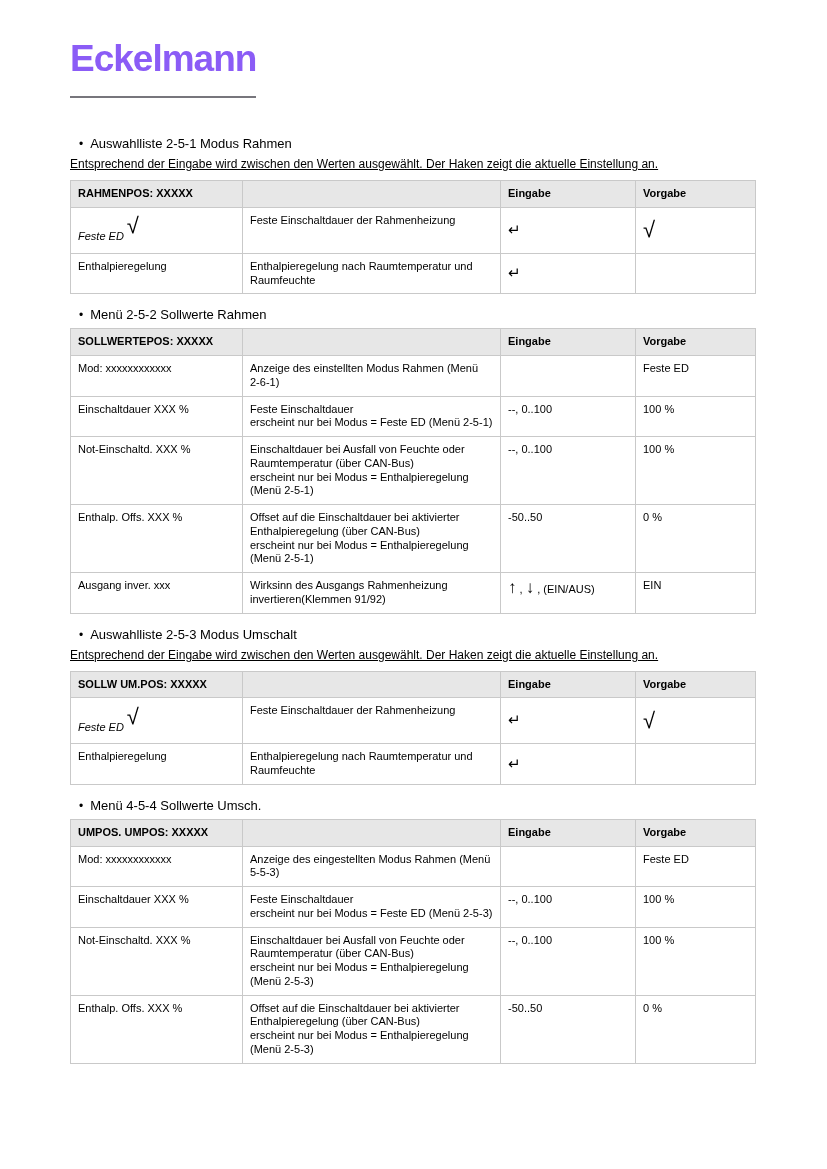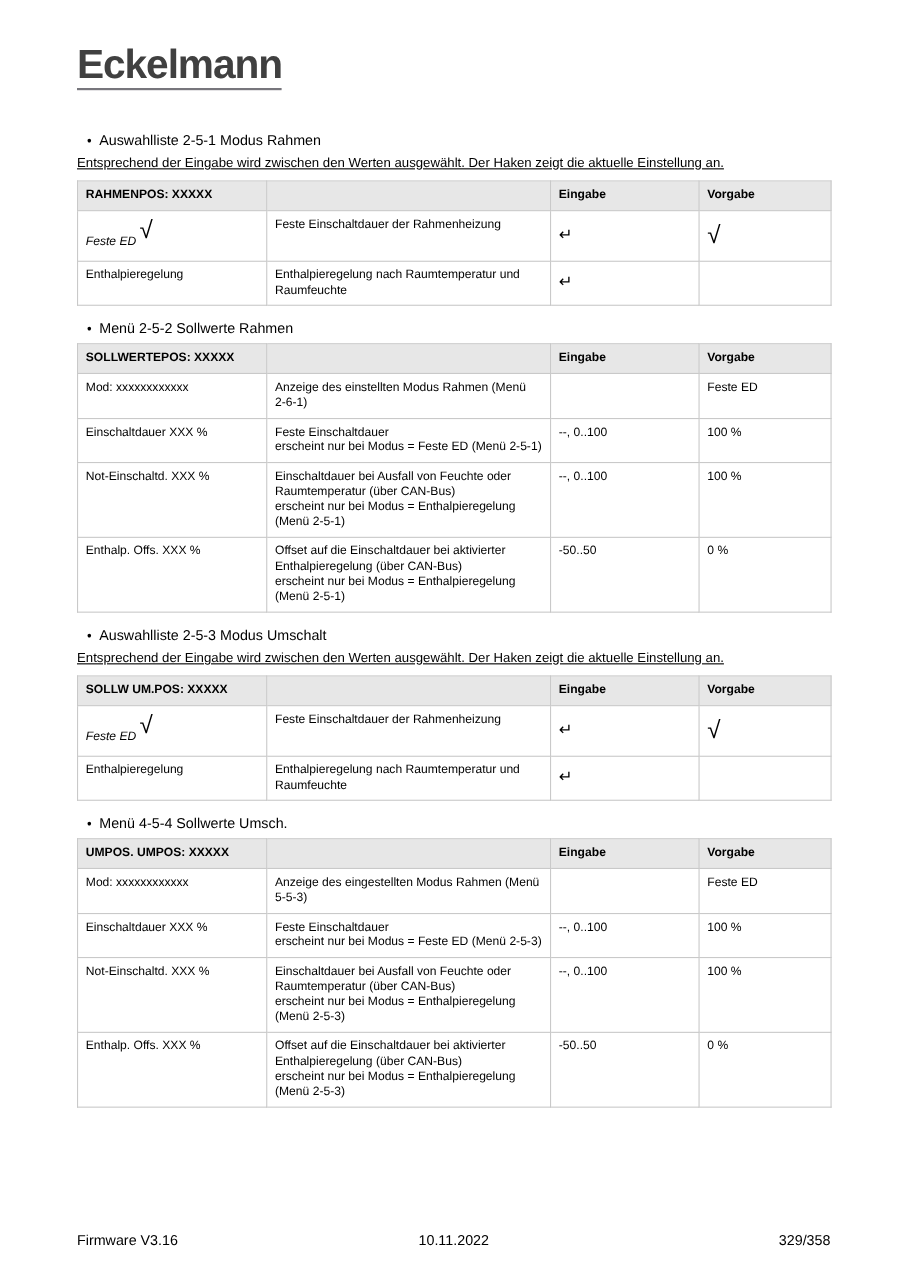--- a/index.html
+++ b/index.html
@@ -15,24 +15,24 @@
     padding:40px 72px 0 70px;
     overflow:hidden;
     background:#fff;
   }
   
   .logo { margin-bottom:38px; }
   .logo-text {
     display:inline-block;
     font-size:37px;
     font-weight:bold;
-    color:#404040;
+    color:#8b5cf6;
     letter-spacing:-1px;
     line-height:1.0;
-    padding-bottom:3px;
+    padding-bottom:19px;
     border-bottom:2px solid #77767c;
   }
   
   .bullet-line {
     display:flex;
     align-items:baseline;
     gap:7px;
     font-size:13px;
     padding-left:9px;
     margin-bottom:6px;
@@ -191,20 +191,29 @@
       </tr>
       <tr>
         <td>Enthalp. Offs. XXX %</td>
         <td class="pre">Offset auf die Einschaltdauer bei aktivierter
 Enthalpieregelung (über CAN-Bus)
 erscheint nur bei Modus = Enthalpieregelung
 (Menü 2-5-1)</td>
         <td>-50..50</td>
         <td>0 %</td>
       </tr>
+      <tr>
+        <td>Ausgang inver. xxx</td>
+        <td class="pre">Wirksinn des Ausgangs Rahmenheizung
+invertieren(Klemmen 91/92)</td>
+        <td class="arrows-cell">
+          <span class="arrow-glyph">↑</span><span> , </span><span class="arrow-glyph">↓</span><span> , (EIN/AUS)</span>
+        </td>
+        <td>EIN</td>
+      </tr>
     </tbody>
   </table>
 
   <div class="bullet-line">
     <span class="bullet-marker">•</span>
     <span>Auswahlliste 2-5-3 Modus Umschalt</span>
   </div>
   <p class="intro">Entsprechend der Eingabe wird zwischen den Werten ausgewählt. Der Haken zeigt die aktuelle Einstellung an.</p>
 
   <table class="dtable">
@@ -290,19 +299,14 @@
         <td class="pre">Offset auf die Einschaltdauer bei aktivierter
 Enthalpieregelung (über CAN-Bus)
 erscheint nur bei Modus = Enthalpieregelung
 (Menü 2-5-3)</td>
         <td>-50..50</td>
         <td>0 %</td>
       </tr>
     </tbody>
   </table>
 
-  <div class="footer">
-    <span class="f-left">Firmware V3.16</span>
-    <span class="f-center">10.11.2022</span>
-    <span class="f-right">329/358</span>
-  </div>
 
 </div>
 
 </body></html>

